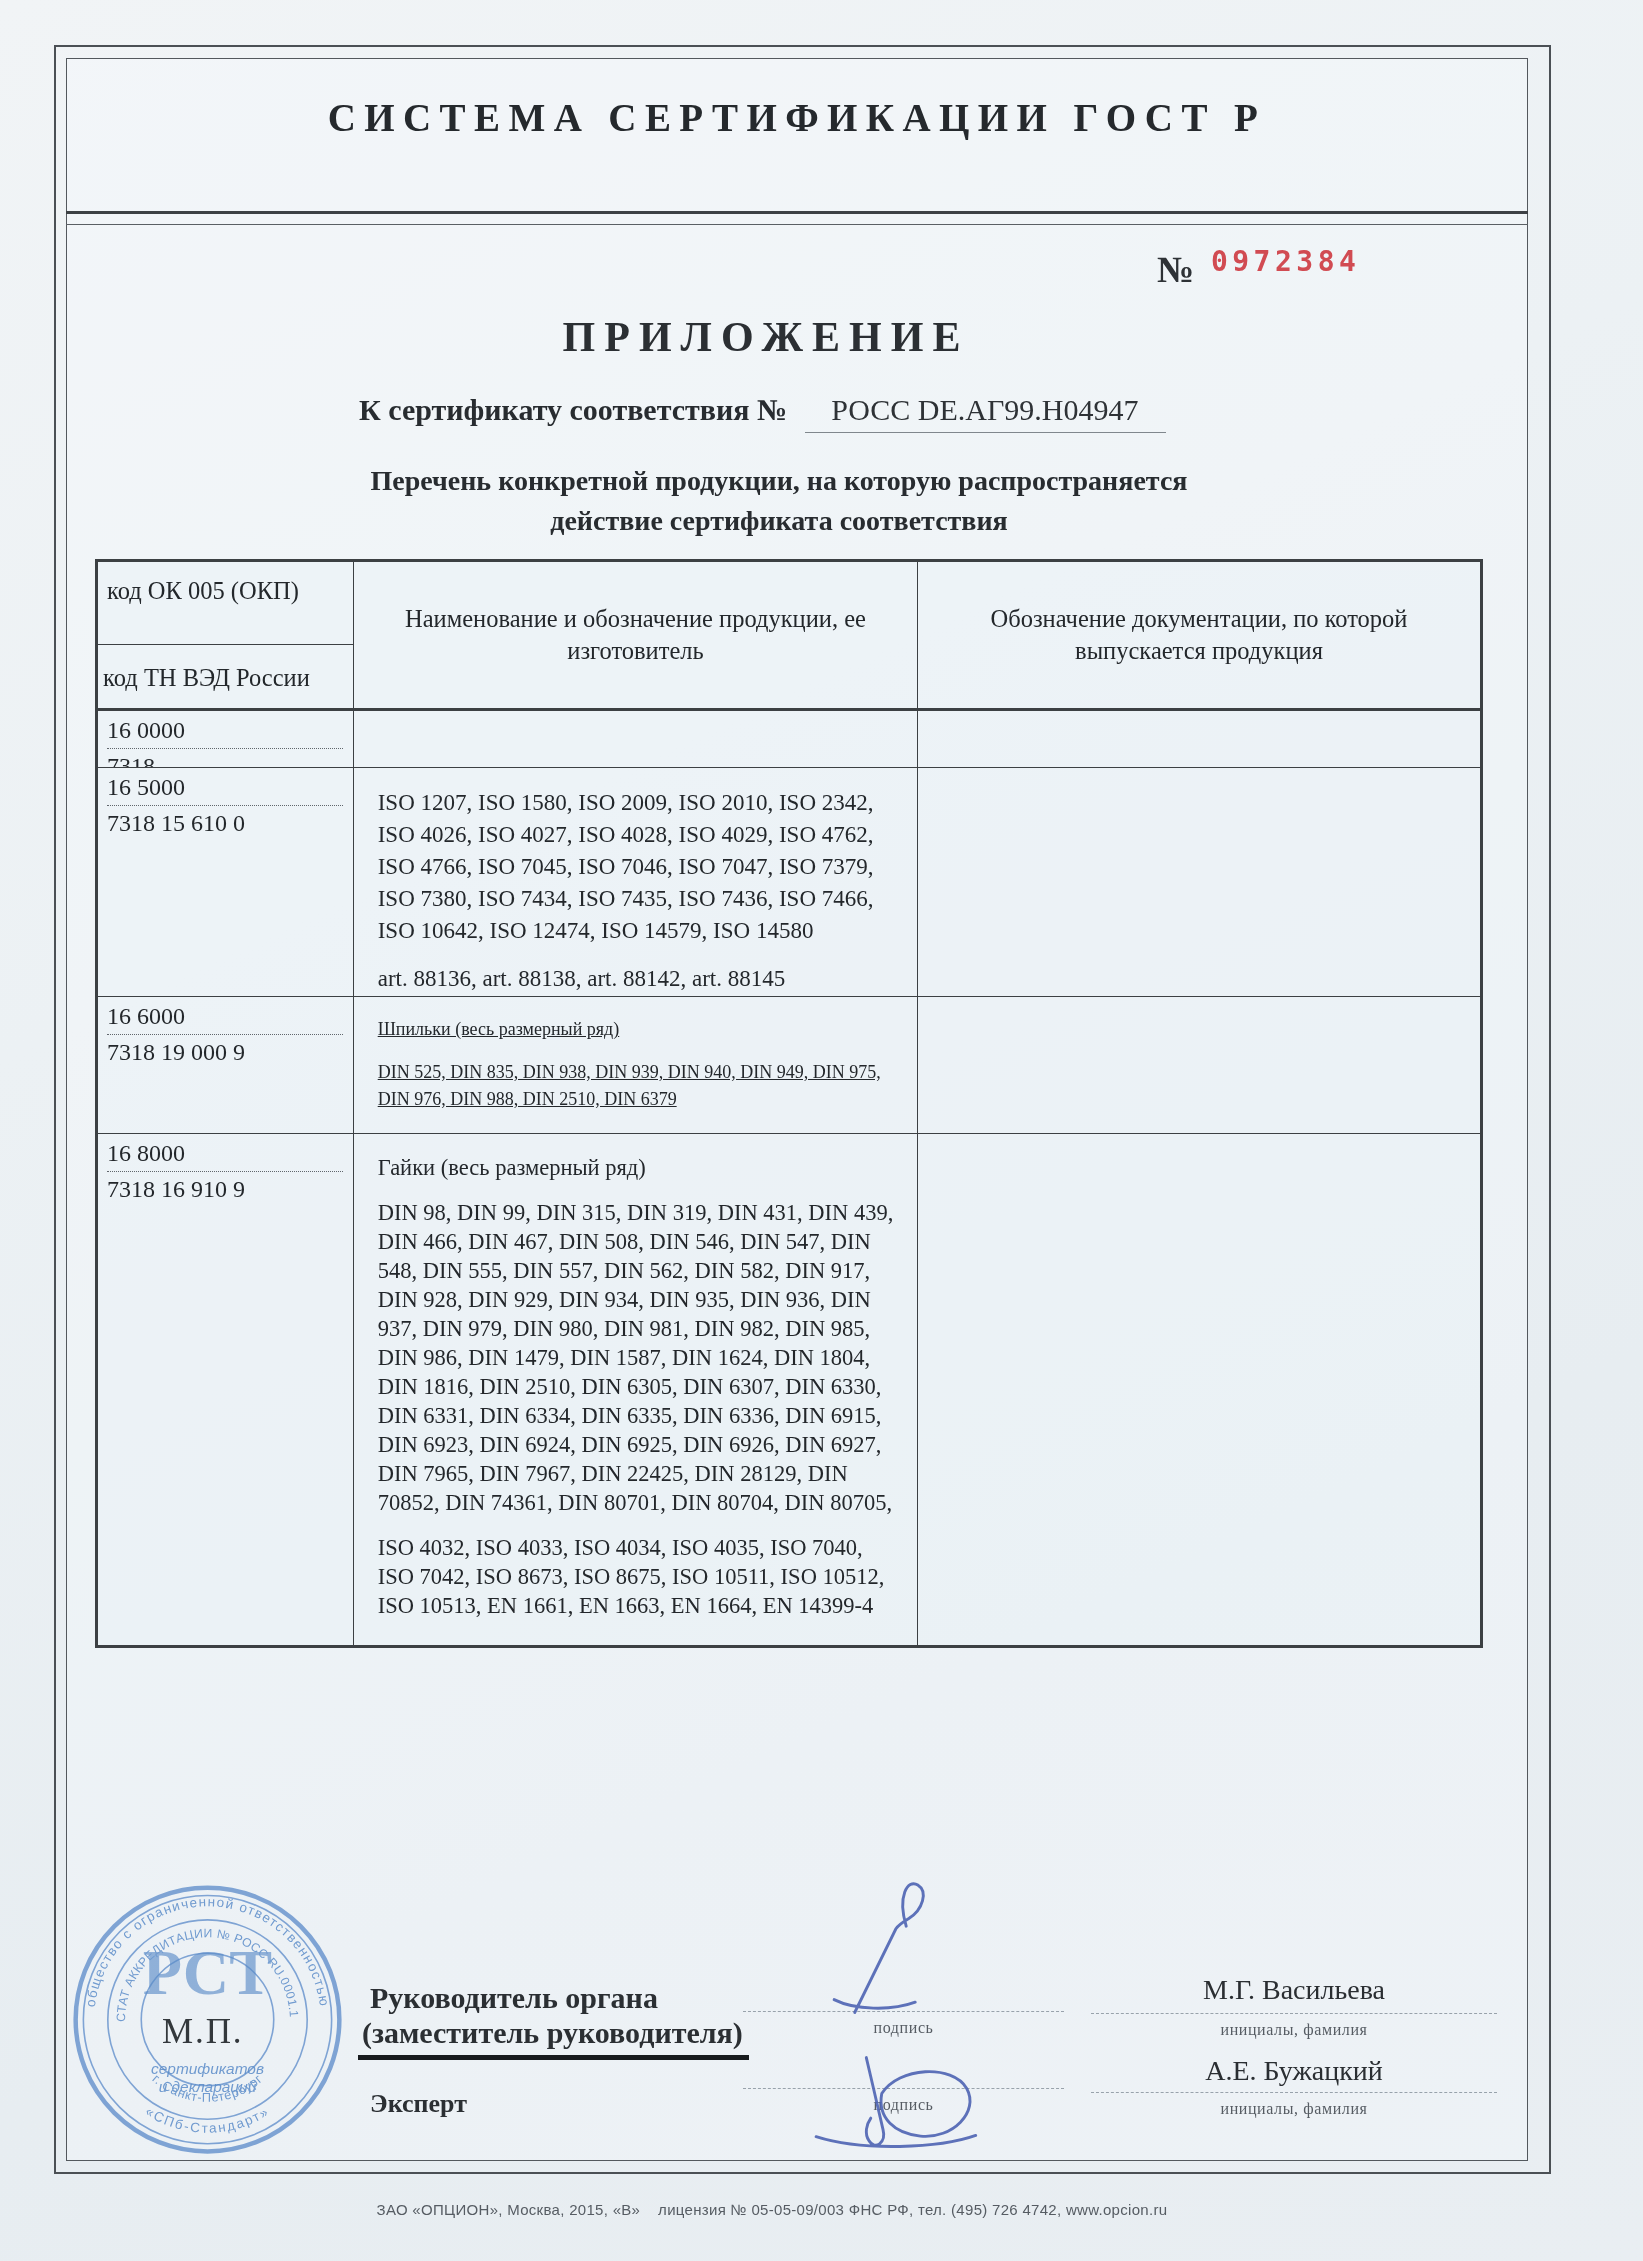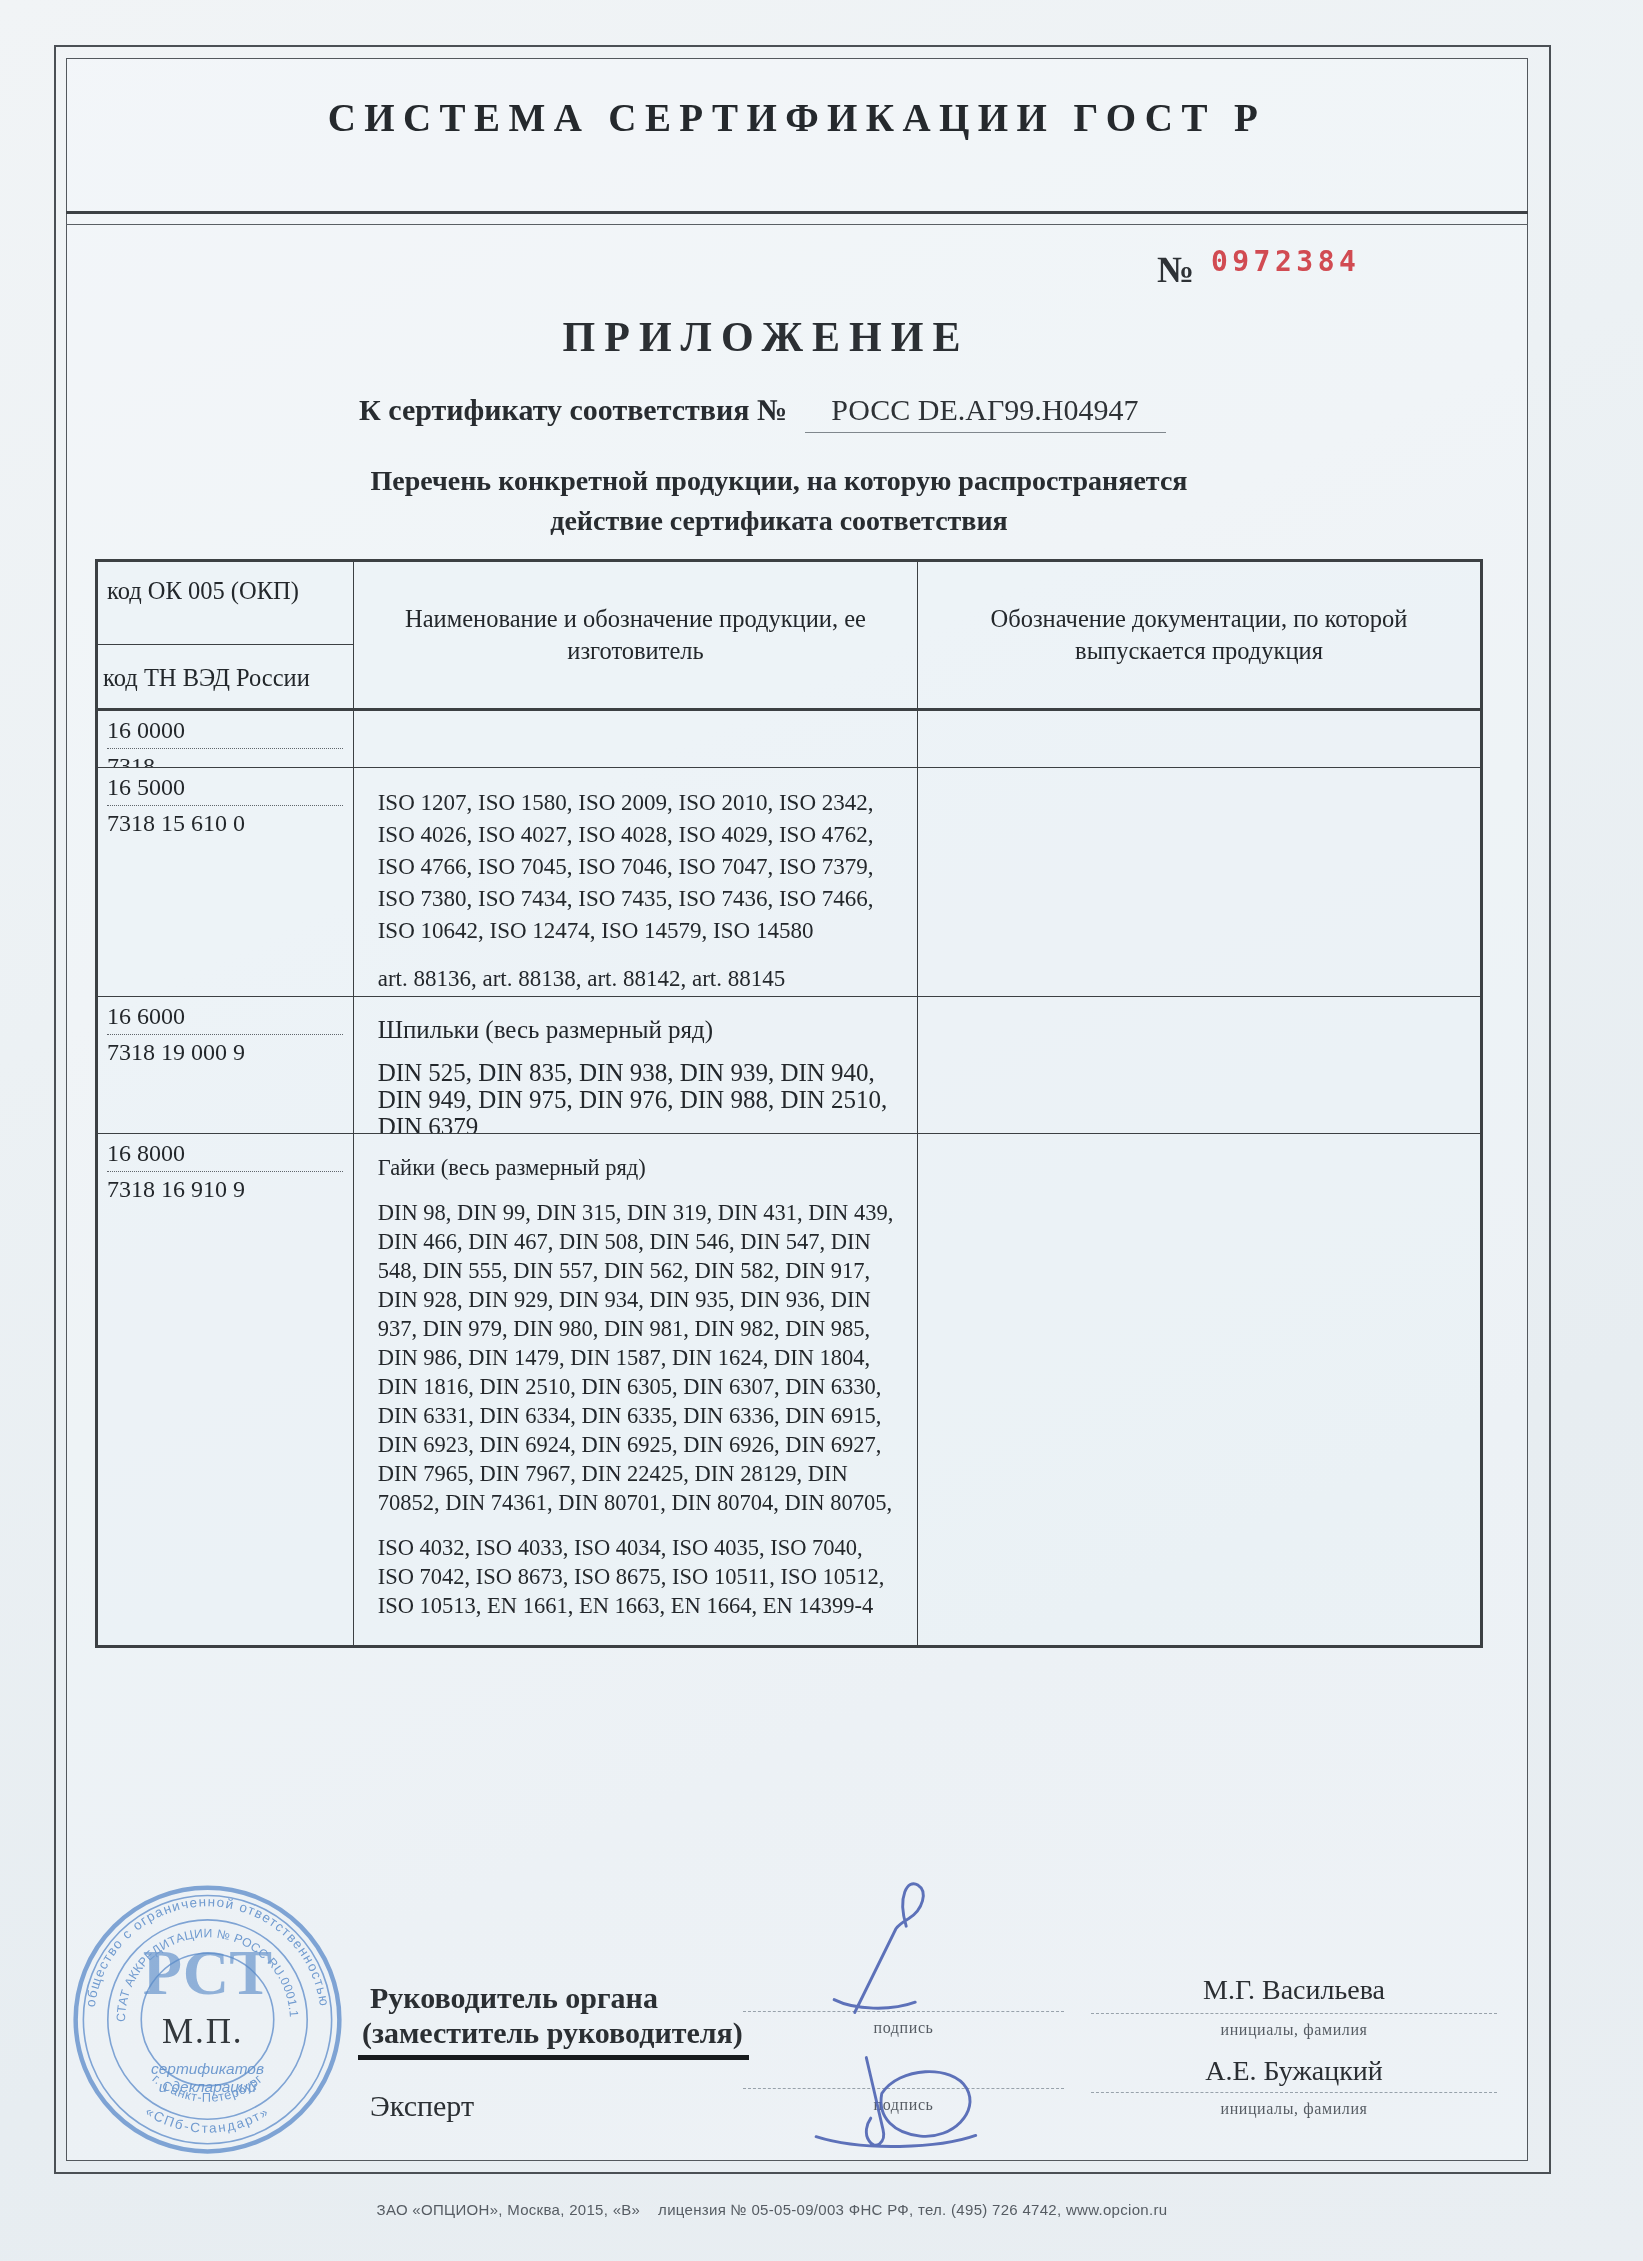--- a/index.html
+++ b/index.html
@@ -53,33 +53,33 @@
   .hdr .tc1{padding:0;text-align:center;}
   .hdr-c1-top{position:absolute; top:15.4px; left:9px; font-size:24.5px;}
   .hdr-c1-rule{position:absolute; top:82px; left:0; right:0; border-top:1.9px solid #3c4043;}
   .hdr-c1-bot{position:absolute; top:102px; left:5.1px; font-size:24.5px;}
   .hdr-cell-c{display:flex; align-items:center; justify-content:center; text-align:center;
     font-size:24.5px; line-height:32px; padding:8px 32px;}
   .code-top,.code-bot{font-size:24px; line-height:28px;}
   .code-dots{border-bottom:1.9px dotted #60666c; margin:2.6px 3.9px 3.2px 0; height:1.3px;}
   .tc2 p{margin:16px;}
   .r2 .tc2 p{font-size:23px; line-height:32px;}
-  .r3 .tc2 p{font-size:25px; line-height:27px;}
+  .r3 .tc2 p{font-size:18px; line-height:27px;text-decoration:underline;}
   .r4 .tc2 p{font-size:22.5px; line-height:29px;}
 
   
   .stamp-svg{position:absolute; left:66px; top:1883px;}
   .mp-label{position:absolute; left:162px; top:2012px; font-size:35px; letter-spacing:1.9px;
     color:#33383c;}
 
   
   .sig-label1a{position:absolute; left:370px; top:1981px; font-size:30px; font-weight:bold; color:#2b2f33;}
   .sig-label1b{position:absolute; left:358px; top:2016px; font-size:30px; font-weight:bold; color:#2b2f33;
     border-bottom:5.8px solid #181b1e; padding:0 6.4px 5.1px 3.9px;}
-  .sig-label2{position:absolute; left:370px; top:2089px; font-size:30px; font-weight:normal; color:#2b2f33;}
+  .sig-label2{position:absolute; left:370px; top:2089px; font-size:26px; font-weight:bold; color:#2b2f33;}
   .line-dash{position:absolute; height:0; border-top:1.3px dashed #98a2ab;}
   .sig-line1{left:743px; top:2011px; width:321px;}
   .sig-line2{left:743px; top:2088px; width:321px;}
   .name-line1{left:1091px; top:2013px; width:406px;}
   .name-line2{left:1091px; top:2092px; width:406px;}
   .caption{position:absolute; font-size:16px; color:#565c63; text-align:center; letter-spacing:0.6px;}
   .cap-sig1{left:743px; width:321px; top:2019px;}
   .cap-sig2{left:743px; width:321px; top:2096px;}
   .cap-name1{left:1091px; width:406px; top:2021px;}
   .cap-name2{left:1091px; width:406px; top:2100px;}

